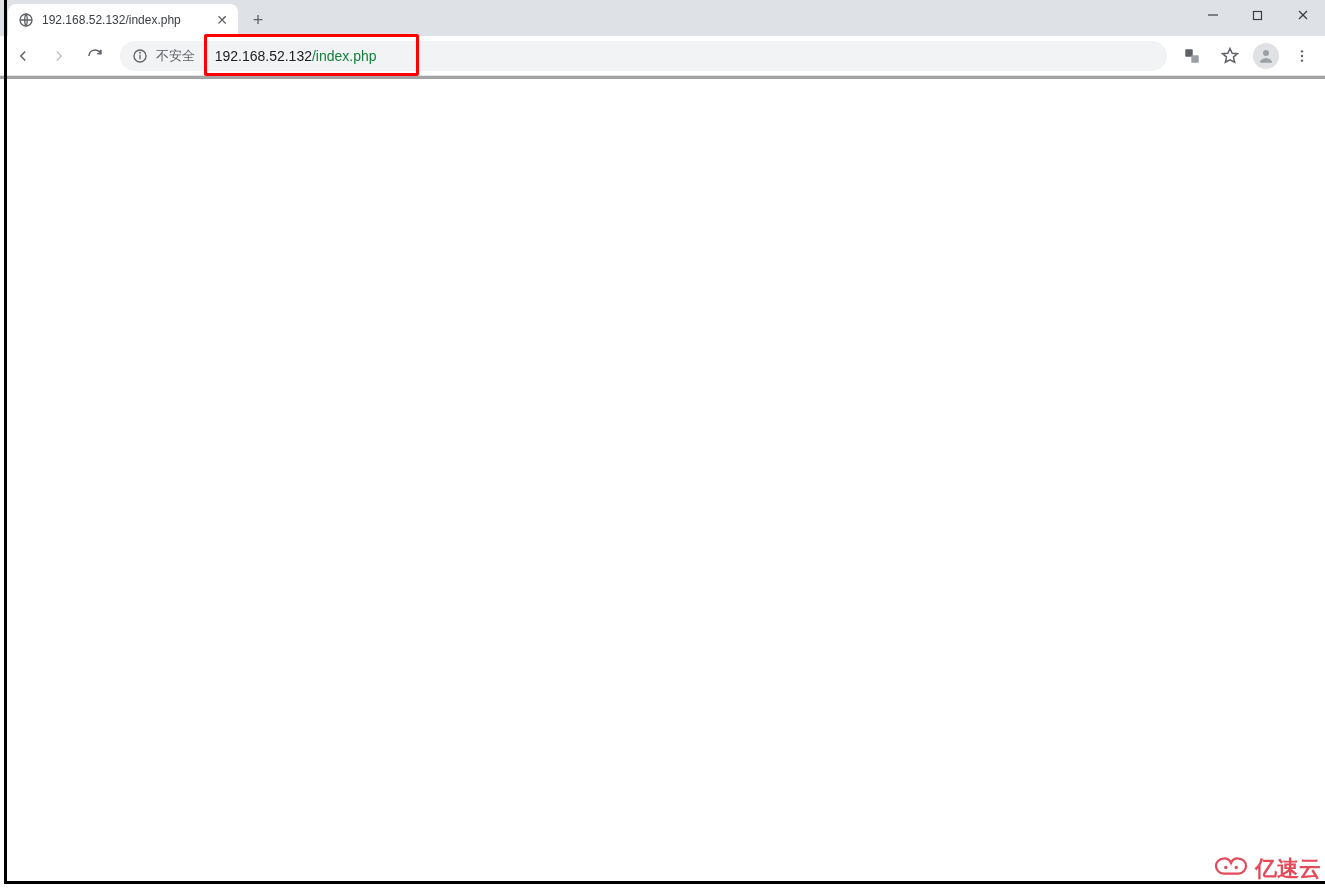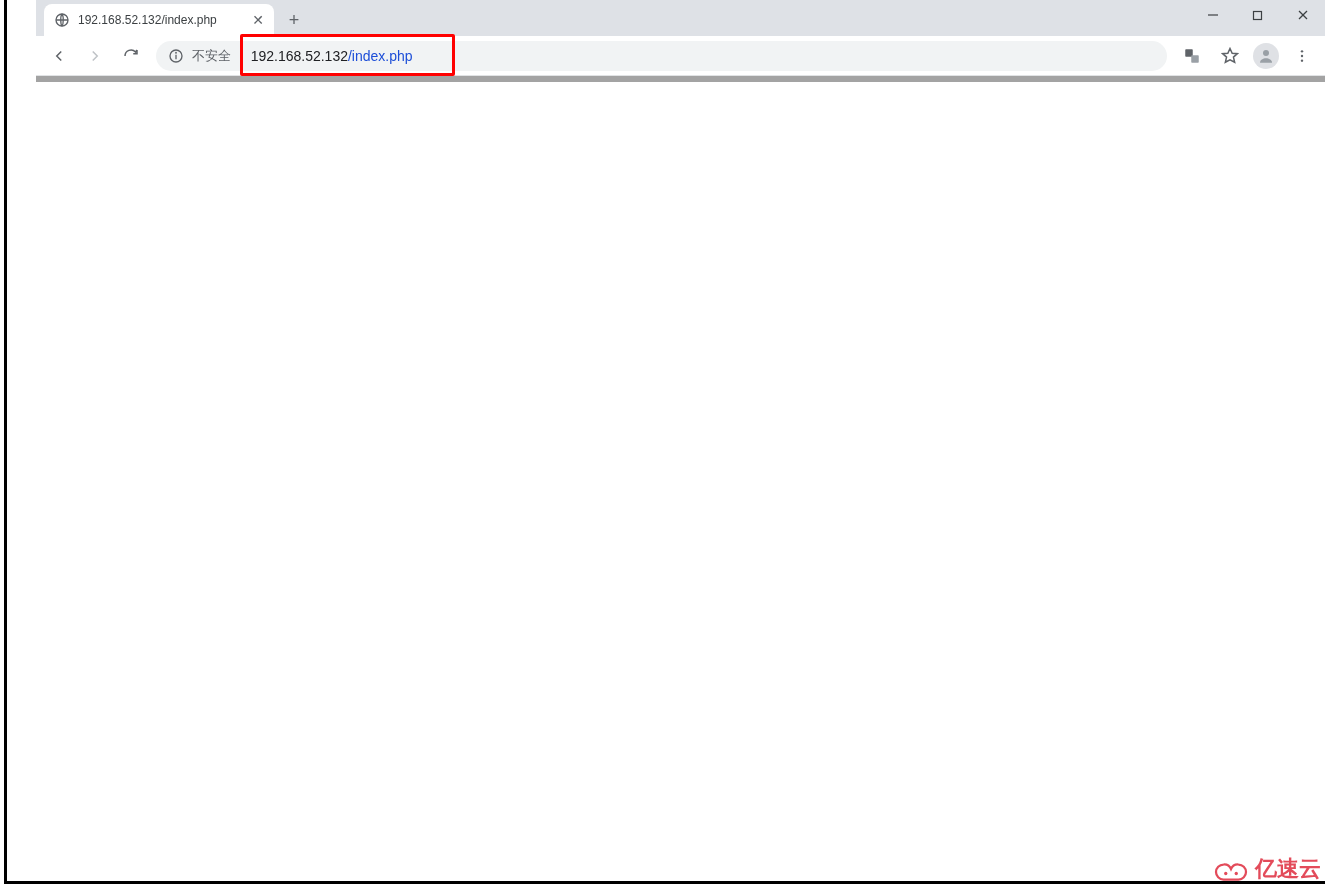--- a/index.html
+++ b/index.html
@@ -8,22 +8,21 @@
       width: 1325px;
       height: 888px;
       background: #fff;
       overflow: hidden;
       position: relative;
     }
 
     
     .browser-chrome {
       background: #dee1e6;
-      border-bottom: 6px solid #a3a3a3;
-      margin-left: 36px;
+      border-bottom: 3px solid #a3a3a3;
     }
 
     .tab-strip {
       height: 36px;
       display: flex;
       align-items: flex-end;
       padding-left: 8px;
       position: relative;
     }
 
@@ -103,21 +102,21 @@
       padding: 0 12px;
       gap: 8px;
       font-size: 14px;
       color: #202124;
       margin: 0 4px;
       position: relative;
     }
     .omnibox .info-icon { color: #5f6368; display:flex; align-items:center; }
     .omnibox .sec-label { color: #5f6368; font-size: 13px; }
     .omnibox .url { color: #202124; }
-    .omnibox .url .path { color: #1d4ed8; }
+    .omnibox .url .path { color: #15803d; }
 
     .red-box {
       position: absolute;
       border: 3px solid #ff0000;
       border-radius: 2px;
       pointer-events: none;
     }
 
     .toolbar-right {
       display: flex; align-items: center; gap: 8px;
@@ -148,21 +147,21 @@
       font-size: 32px;
       font-weight: 700;
       margin-top: 22px;
     }
 
     
     .watermark {
       position: absolute;
       right: 4px;
       bottom: 4px;
-      display: flex; align-items: flex-end; gap: 6px;
+      display: flex; align-items: flex-start; gap: 6px;
       color: #e34b5a;
       font-weight: 600;
       font-family: Arial, sans-serif;
       font-size: 22px;
     }
     .watermark .logo {
       width: 36px; height: 24px;
     }
 
     

